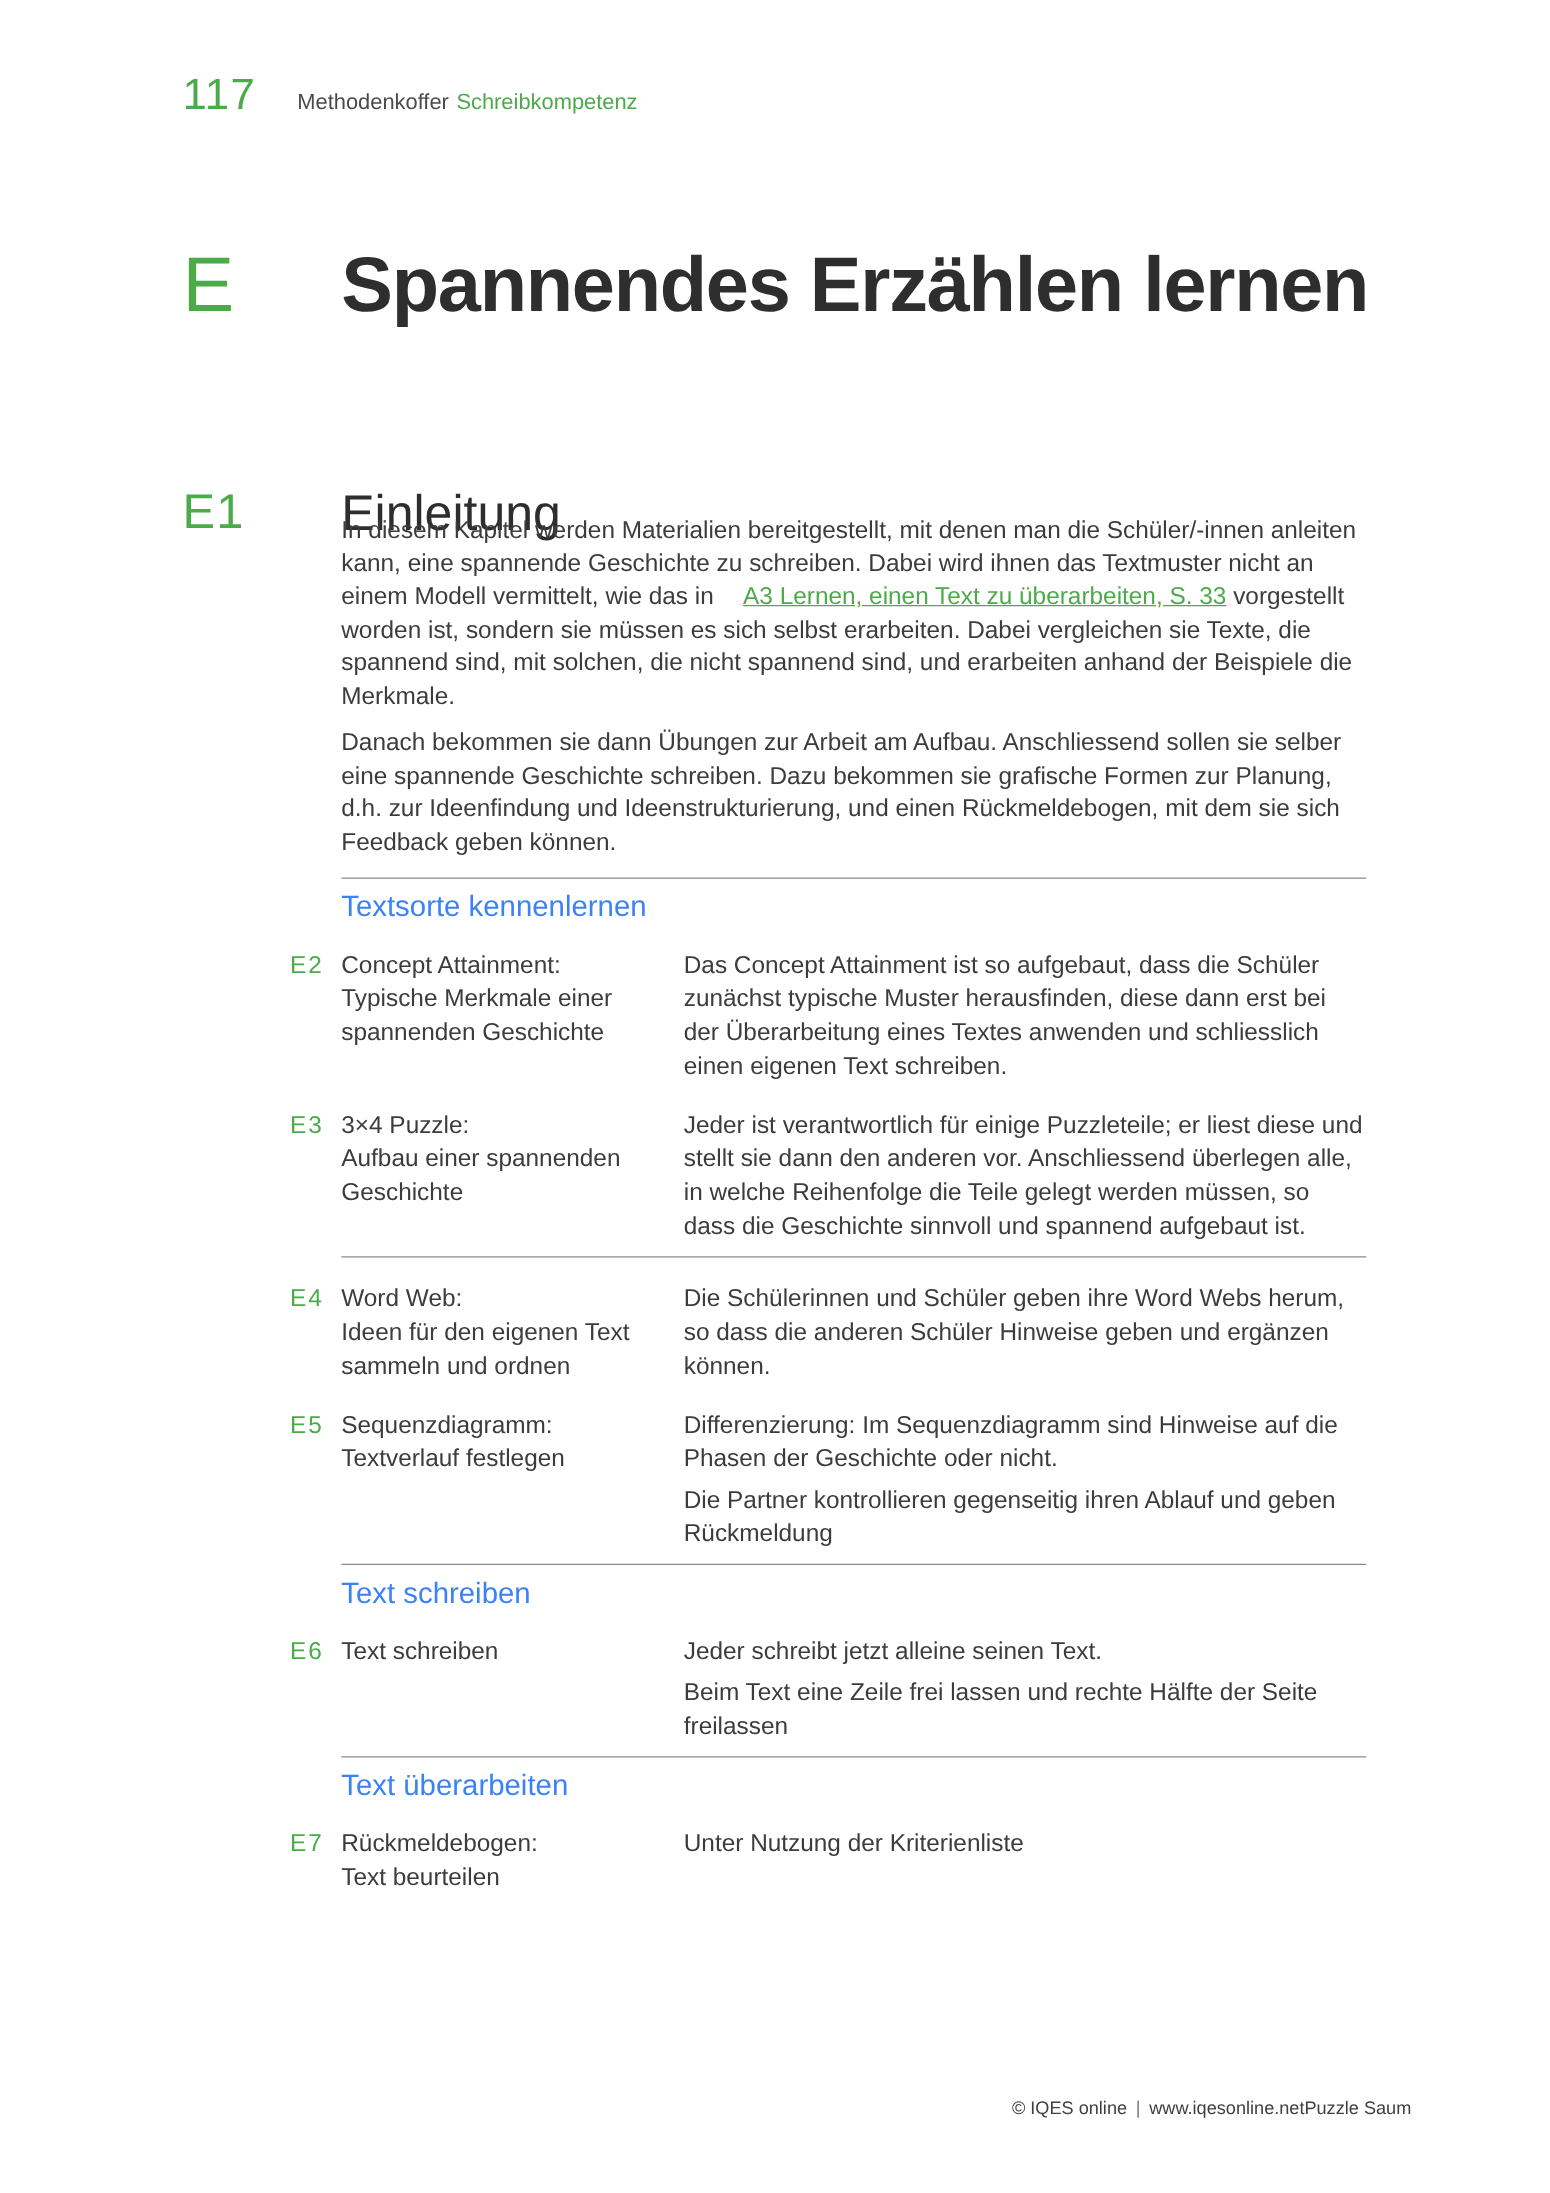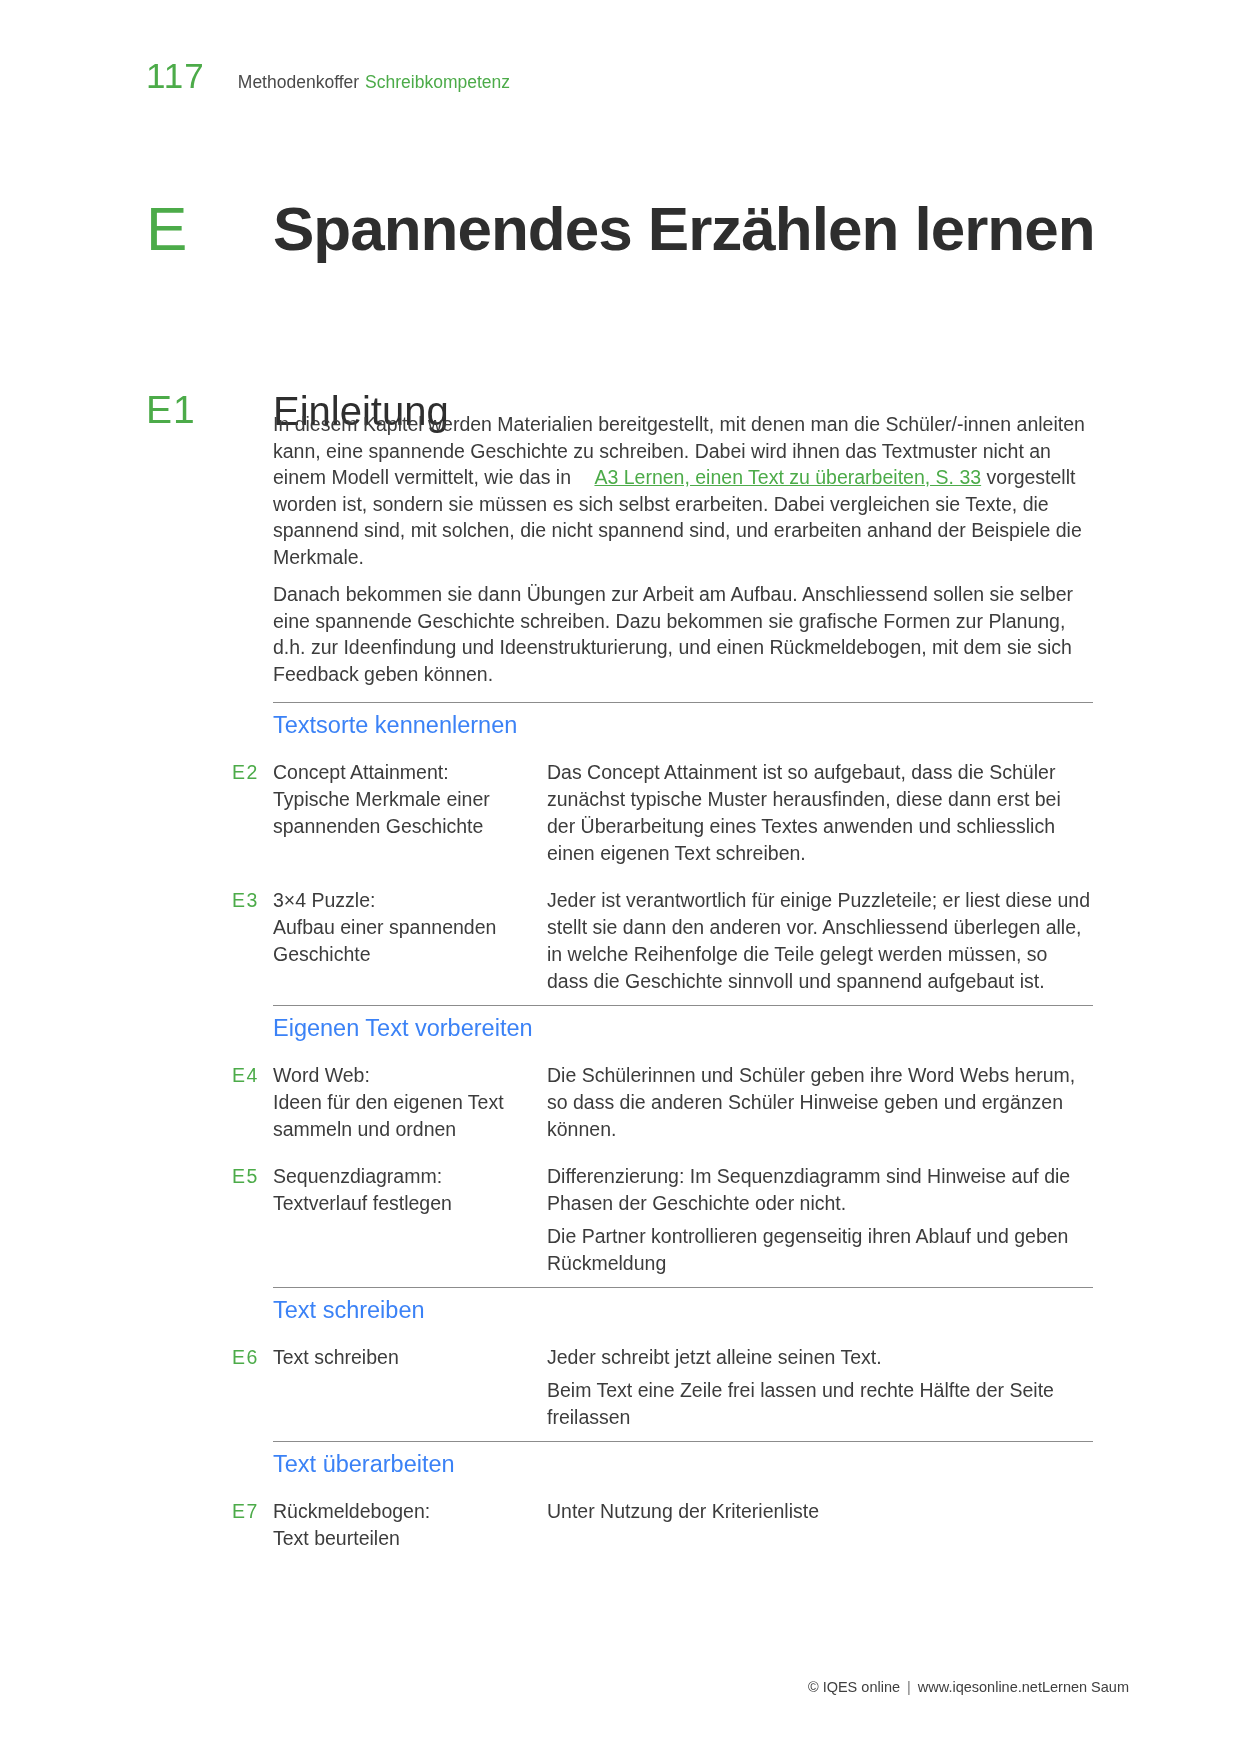--- a/index.html
+++ b/index.html
@@ -105,21 +105,20 @@
           <div>Aufbau einer spannenden Geschichte</div>
         </div>
         <div class="m-right">
           <p>Jeder ist verantwortlich für einige Puzzleteile; er liest diese und stellt sie dann den anderen vor. Anschliessend über­legen alle, in welche Reihenfolge die Teile gelegt werden müssen, so dass die Geschichte sinnvoll und spannend aufgebaut ist.</p>
         </div>
       </div>
     </div>
 
     <div class="section">
       <div class="rule"></div>
-      <h3 class="section-h">Eigenen Text vorbereiten</h3>
       <div class="item">
         <div class="e-label">E4</div>
         <div class="m-left">
           <div>Word Web:</div>
           <div>Ideen für den eigenen Text sammeln und ordnen</div>
         </div>
         <div class="m-right">
           <p>Die Schülerinnen und Schüler geben ihre Word Webs herum, so dass die anderen Schüler Hinweise geben und ergänzen können.</p>
         </div>
       </div>
@@ -166,16 +165,16 @@
         </div>
       </div>
     </div>
 
   </div>
 
   <div class="footer">
     <span>
       <span>© IQES online</span><span class="sep">|</span><span>www.iqesonline.net</span>
     </span>
-    <span>Lernen Saum</span>
+    <span>Puzzle Saum</span>
   </div>
 
 </div>
 
 </body></html>

